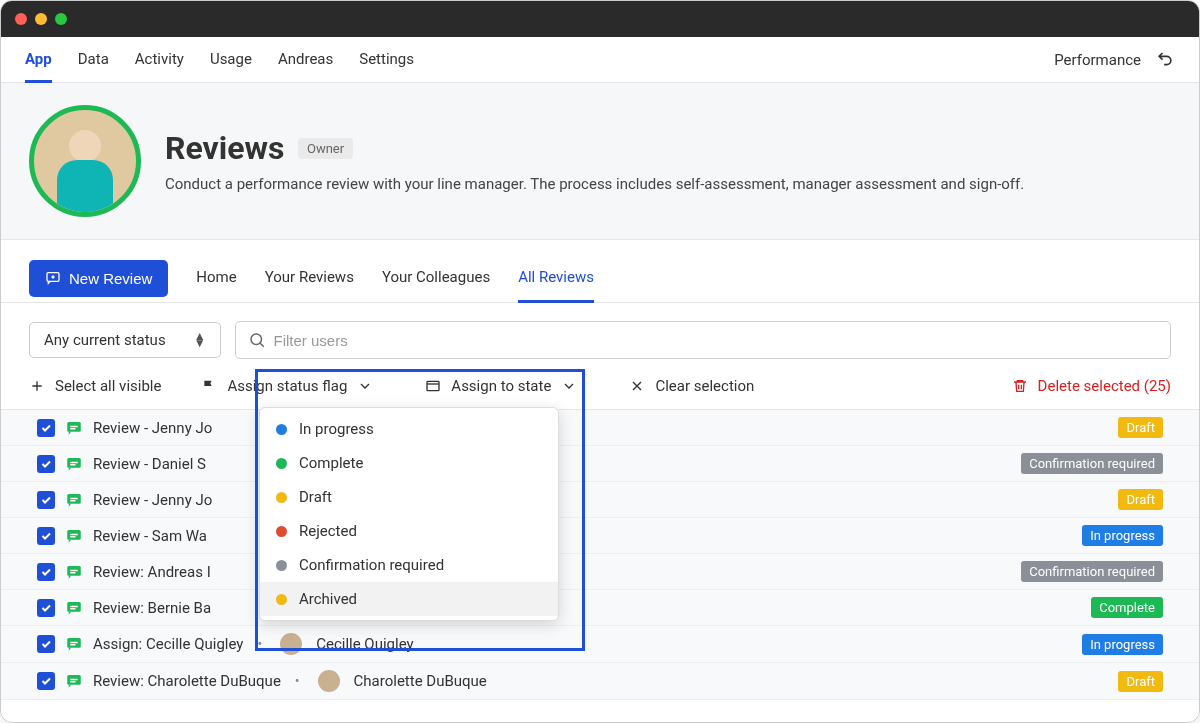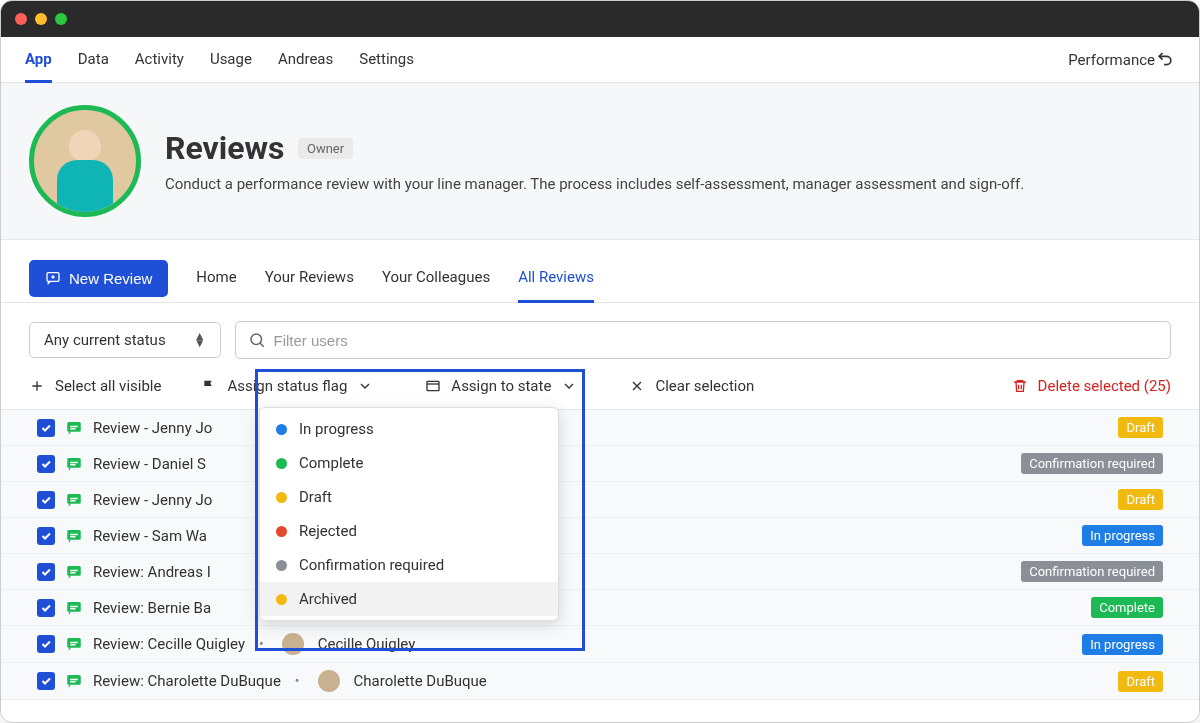--- a/index.html
+++ b/index.html
@@ -9,21 +9,21 @@
 .traffic-dot { width: 12px; height: 12px; border-radius: 50%; }
 .traffic-close { background: #ff5f57; }
 .traffic-min { background: #febc2e; }
 .traffic-max { background: #28c840; }
 
 .topnav { display: flex; align-items: center; height: 46px; padding: 0 24px; border-bottom: 1px solid #e5e5e5; }
 .topnav-items { display: flex; gap: 26px; }
 .topnav-item { font-size: 15px; color: #333; cursor: pointer; padding: 12px 0; }
 .topnav-item.active { color: #1f4fd6; border-bottom: 3px solid #1f4fd6; margin-bottom: -1px; font-weight: 700; }
 .topnav-spacer { flex: 1; }
-.perf { font-size: 15px; color: #333; }
+.perf { font-size: 15px; color: #333; margin-right: 14px; }
 .undo-icon { font-size: 18px; color: #333; cursor: pointer; }
 
 .header { background: #f6f7f8; display: flex; align-items: center; padding: 22px 28px; gap: 24px; border-bottom: 1px solid #e7e7e7; }
 .avatar-lg { width: 112px; height: 112px; border-radius: 50%; border: 5px solid #1db954; overflow: hidden; background: #e0c8a0; flex-shrink: 0; position: relative; }
 .avatar-lg::before { content: ""; position: absolute; top: 20px; left: 50%; transform: translateX(-50%); width: 32px; height: 32px; background: #f0d6b8; border-radius: 50%; }
 .avatar-lg::after { content: ""; position: absolute; bottom: 0; left: 50%; transform: translateX(-50%); width: 56px; height: 52px; background: #0fb5b5; border-radius: 20px 20px 0 0; }
 .header-text h1 { font-size: 32px; font-weight: 700; display: inline-block; margin-right: 10px; }
 .owner-badge { display: inline-block; background: #eaeaea; color: #666; font-size: 13px; padding: 3px 9px; border-radius: 4px; vertical-align: 6px; }
 .header-text p { margin-top: 8px; font-size: 15px; color: #444; }
 
@@ -312,21 +312,21 @@
           <svg viewBox="0 0 24 24" fill="none" stroke="#fff" stroke-width="4">
             <path d="M5 12l5 5L20 7"></path>
           </svg>
         </div>
         <span class="chat-ico"><svg viewBox="0 0 24 24" fill="#1db954">
             <rect x="3" y="4" width="18" height="13" rx="2"></rect>
             <path d="M8 17l-3 4v-4" fill="#1db954"></path>
             <rect x="7" y="9" width="10" height="2" fill="#fff"></rect>
             <rect x="7" y="12" width="7" height="2" fill="#fff"></rect>
           </svg></span>
-        <span class="row-title">Review: Cecille Quigley</span>
+        <span class="row-title">Assign: Cecille Quigley</span>
         <span class="row-sep">•</span>
         <span class="row-av"></span>
         <span class="row-title">Cecille Quigley</span>
         <div class="row-spacer"></div>
         <span class="badge" style="background: rgb(31, 125, 230);">In progress</span>
       </div>
       <div class="row">
         <div class="chk">
           <svg viewBox="0 0 24 24" fill="none" stroke="#fff" stroke-width="4">
             <path d="M5 12l5 5L20 7"></path>

